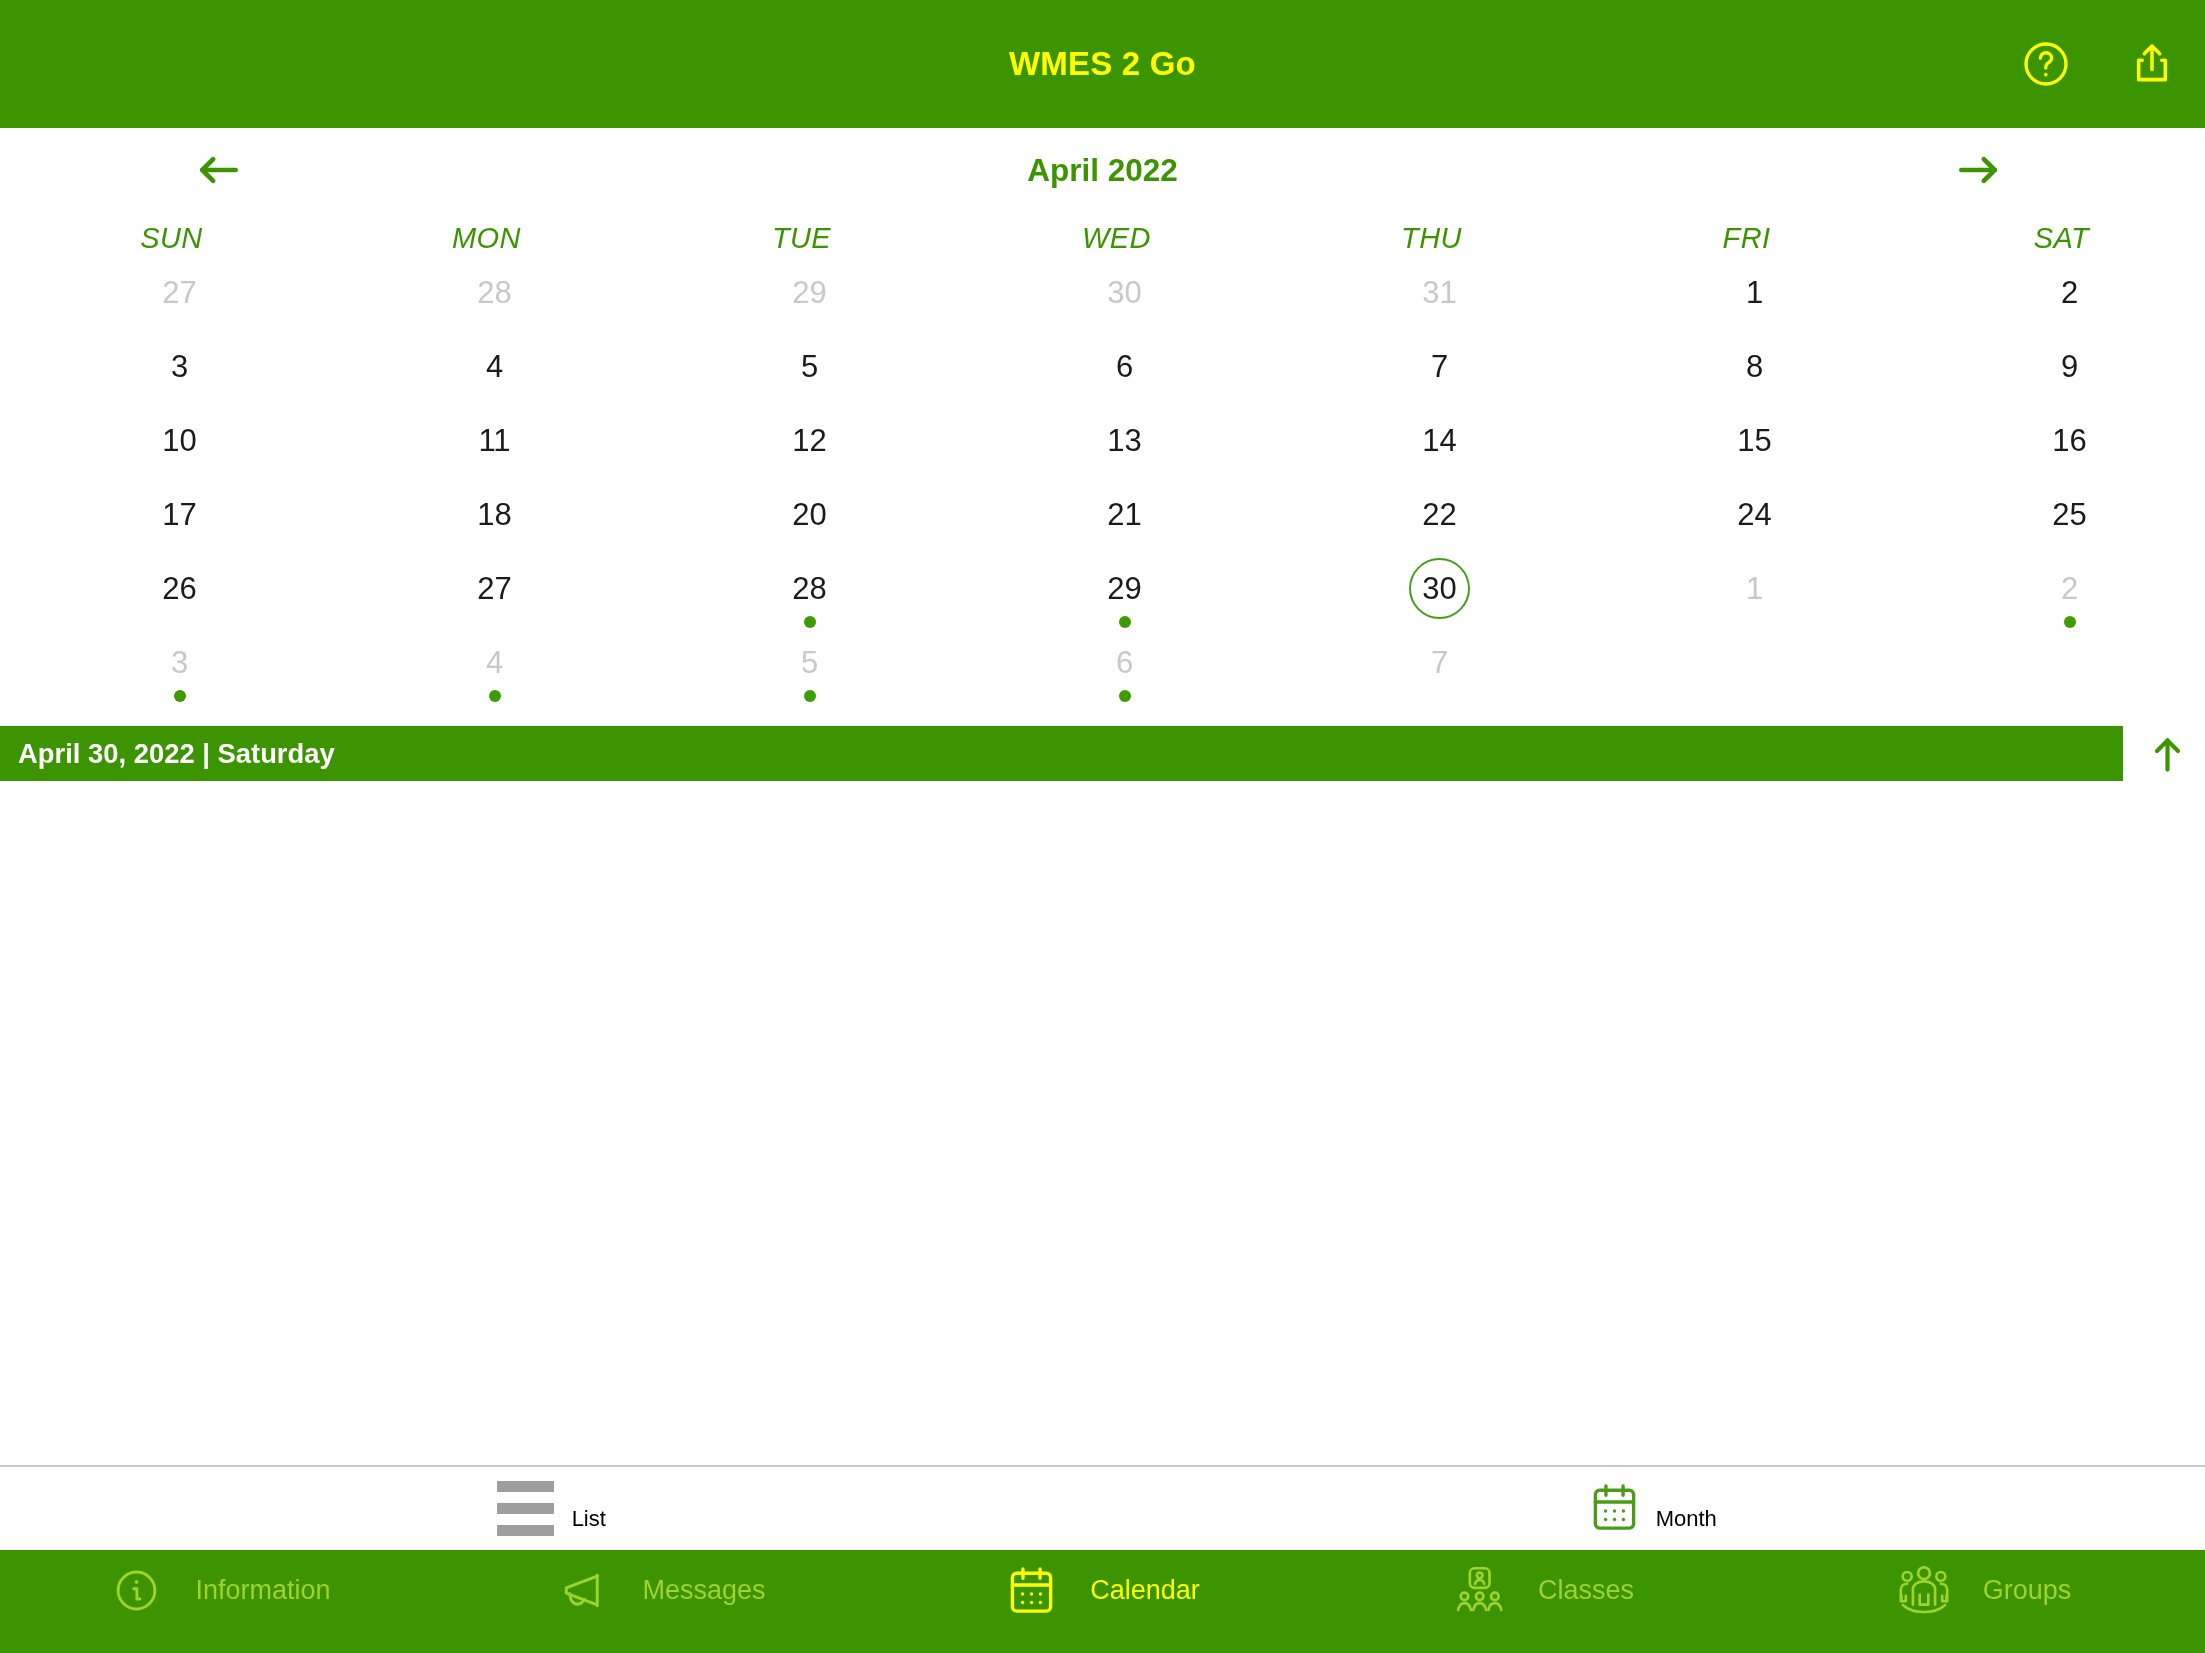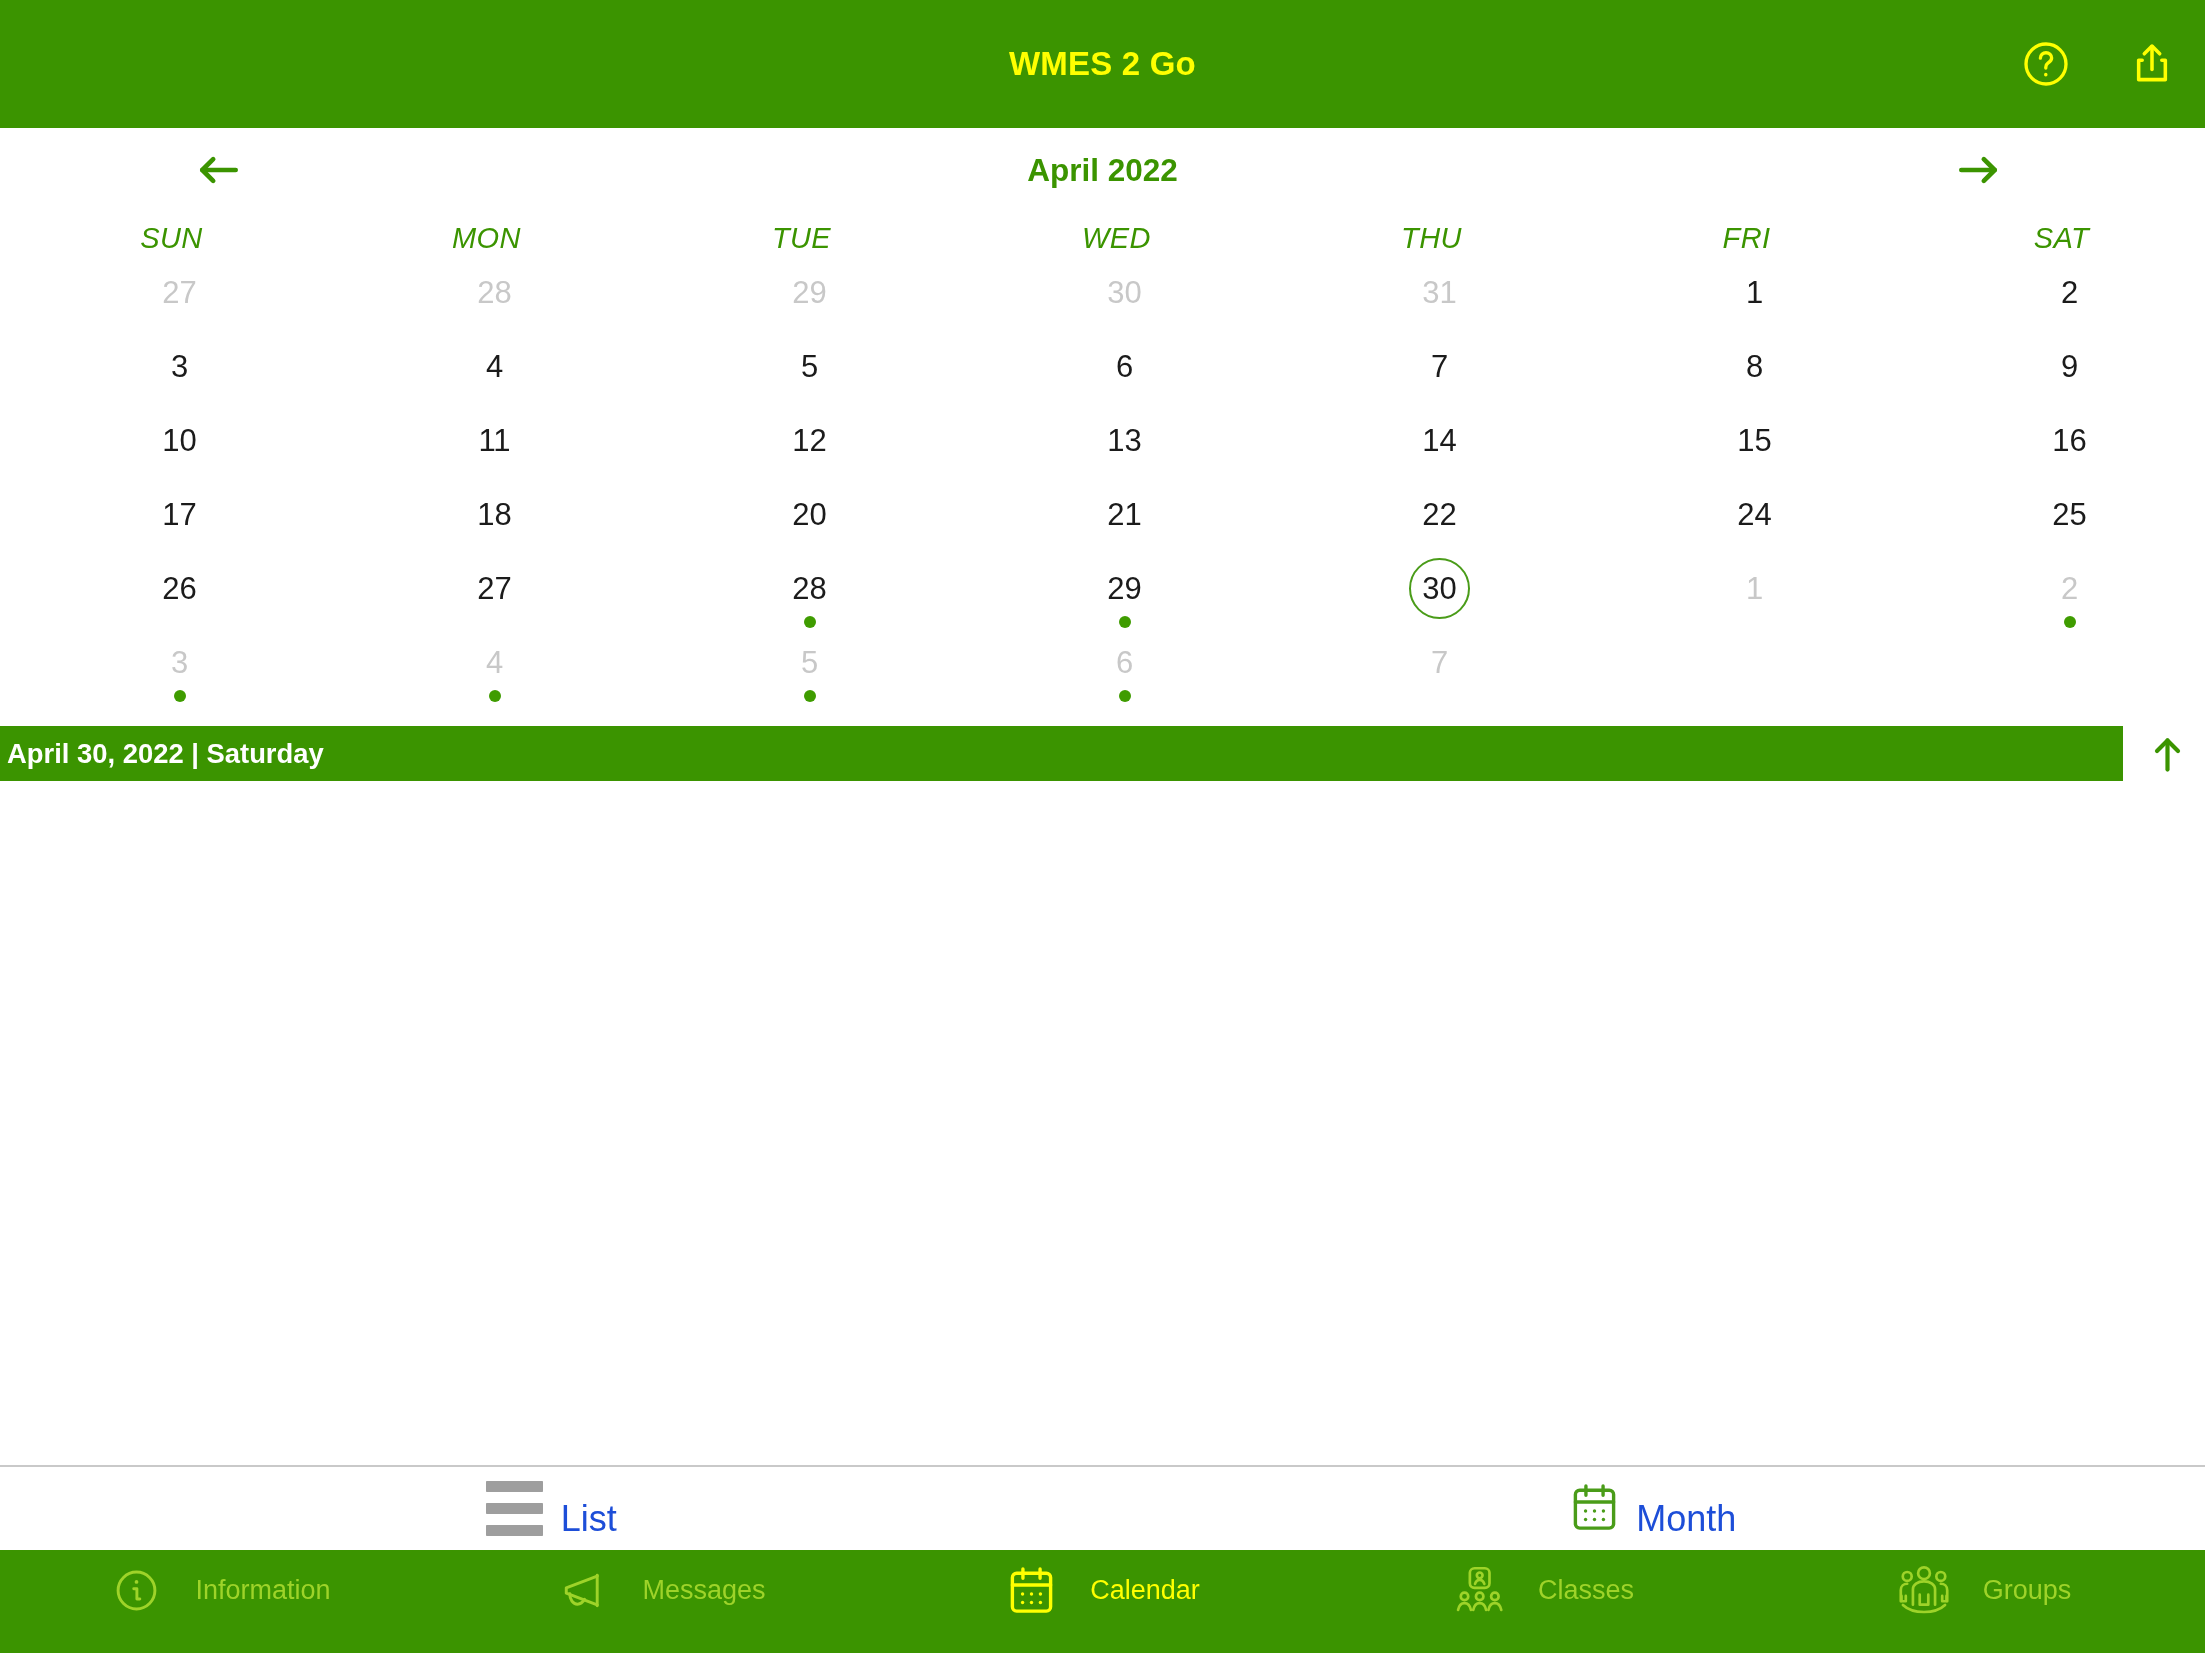--- a/index.html
+++ b/index.html
@@ -150,21 +150,21 @@
     width: 2123px;
     height: 55px;
     background: #3b9400;
     display: flex;
     align-items: center;
   }
   .datebar-label {
     color: #ffffff;
     font-size: 27.4px;
     font-weight: bold;
-    padding-left: 7px;
+    padding-left: 18px;
   }
   .collapse-arrow {
     position: absolute;
     left: 2143px;
     top: 731px;
     width: 48px;
     height: 48px;
     display: flex;
     align-items: center;
     justify-content: center;
@@ -198,22 +198,22 @@
   }
   .seg-half {
     flex: 1;
     display: flex;
     align-items: center;
     justify-content: center;
     gap: 18px;
     cursor: pointer;
   }
   .seg-label {
-    font-size: 36px;
-    color: #1d4ed8;
+    font-size: 22px;
+    color: #000000;
     margin-top: 21px;
   }
   .list-icon {
     display: flex;
     flex-direction: column;
     justify-content: center;
     gap: 11.3px;
     width: 57px;
   }
   .list-icon span {

